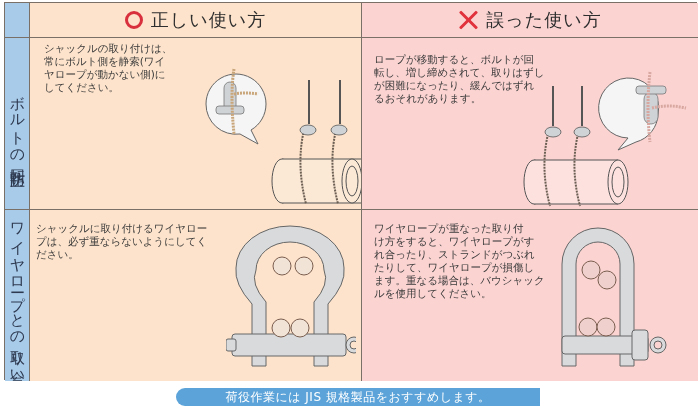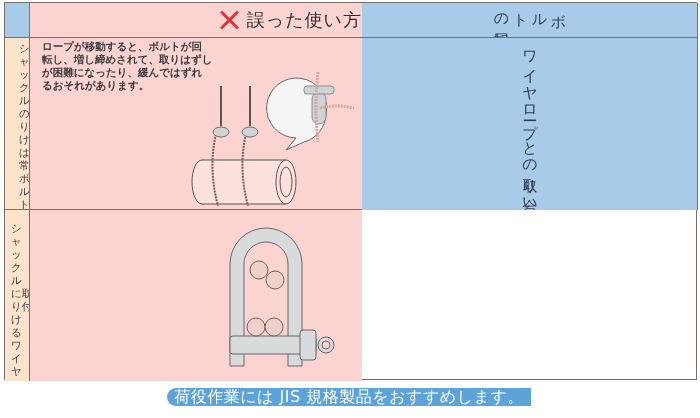--- a/index.html
+++ b/index.html
@@ -8,21 +8,21 @@
 
   .grid {
     position: absolute; left: 4px; top: 2px;
     width: 693px; height: 378px;
     display: grid;
     grid-template-columns: 25px 332px 336px;
     grid-template-rows: 35px 172px 171px;
     border: 1px solid #7a7068;
   }
   .cell { border-right: 1px solid #7a7068; border-bottom: 1px solid #7a7068; position: relative; overflow: hidden; }
-  .cell.last-col { border-right: none; justify-content: flex-end; }
+  .cell.last-col { border-right: none; }
   .cell.last-row { border-bottom: none; }
   .side { background: #a9cbea; }
   .good { background: #fde3cb; }
   .bad { background: #fbd4d2; }
 
   .head {
     display: flex; align-items: center; justify-content: center; gap: 8px;
     font-size: 18px; color: #2e2e2e; letter-spacing: 1px;
   }
   .head .mark-circle {
@@ -45,32 +45,36 @@
   .vlabel.top { justify-content: flex-start; padding-top: 2px; }
 
   .desc {
     position: absolute; font-size: 10.5px; line-height: 13px; color: #3a3a3a;
     white-space: pre-line;
   }
 
   .illus { position: absolute; }
 
   .footer {
-    position: absolute; left: 167px; top: 388px; width: 364px; height: 18px;
+    position: absolute; left: 176px; top: 388px; width: 364px; height: 18px;
     background: #5ba3d9; border-radius: 9px 0 0 9px;
-    color: #ffffff; font-size: 16px; display: flex; align-items: center; justify-content: center;
+    color: #ffffff; font-size: 12px; display: flex; align-items: center; justify-content: center;
     letter-spacing: 0.5px;
   }
 </style>
 </head>
 <body>
 
 <div class="grid">
 
   <div class="cell side"></div>
+  <div class="cell good head">
+    <span class="mark-circle"></span>
+    <span>正しい使い方</span>
+  </div>
   <div class="cell bad head last-col">
     <span class="mark-x"></span>
     <span>誤った使い方</span>
   </div>
 
   <div class="cell side">
     <div class="vlabel">ボルトの回転防止</div>
   </div>
   <div class="cell good">
     <div class="desc" style="left:14px; top:4px;">シャックルの取り付けは、
@@ -94,21 +98,21 @@
 
       <path d="M108 66 Q100 100 110 140" stroke="#6b5e52" stroke-width="2" fill="none" stroke-dasharray="2 1"></path>
       <path d="M140 66 Q132 100 142 140" stroke="#6b5e52" stroke-width="2" fill="none" stroke-dasharray="2 1"></path>
       <line x1="113" y1="16" x2="113" y2="60" stroke="#555" stroke-width="2"></line>
       <line x1="144" y1="16" x2="144" y2="60" stroke="#555" stroke-width="2"></line>
       <ellipse cx="112" cy="66" rx="8" ry="5" fill="#cfd3d6" stroke="#555" stroke-width="0.8"></ellipse>
       <ellipse cx="143" cy="66" rx="8" ry="5" fill="#cfd3d6" stroke="#555" stroke-width="0.8"></ellipse>
     </svg>
   </div>
   <div class="cell bad last-col">
-    <div class="desc" style="left:12px; top:2px;font-weight:bold;">ロープが移動すると、ボルトが回
+    <div class="desc" style="left:12px; top:15px;">ロープが移動すると、ボルトが回
 転し、増し締めされて、取りはずし
 が困難になったり、緩んではずれ
 るおそれがあります。</div>
     <svg class="illus" style="left:156px; top:30px;" width="180" height="142" viewBox="0 0 180 142">
       <ellipse cx="16" cy="114" rx="10" ry="22" fill="#fde1df" stroke="#555" stroke-width="1"></ellipse>
       <rect x="16" y="92" width="84" height="44" fill="#fde1df"></rect>
       <line x1="16" y1="92" x2="100" y2="92" stroke="#555" stroke-width="1"></line>
       <line x1="16" y1="136" x2="100" y2="136" stroke="#555" stroke-width="1"></line>
       <ellipse cx="100" cy="114" rx="10" ry="22" fill="#fde1df" stroke="#555" stroke-width="1"></ellipse>
       <ellipse cx="100" cy="114" rx="6" ry="15" fill="none" stroke="#555" stroke-width="1"></ellipse>
@@ -141,20 +145,26 @@
       <circle cx="128" cy="121" r="4" fill="#fde3cb" stroke="#666" stroke-width="1"></circle>
       <g fill="#f1e3d6" stroke="#7a5e4f" stroke-width="1">
         <circle cx="56" cy="42" r="9"></circle>
           <circle cx="78" cy="42" r="9"></circle>
         <circle cx="55" cy="104" r="9"></circle>
           <circle cx="74" cy="104" r="9"></circle>
       </g>
     </svg>
   </div>
   <div class="cell bad last-col last-row">
+    <div class="desc" style="left:12px; top:12px;">ワイヤロープが重なった取り付
+け方をすると、ワイヤロープがす
+れ合ったり、ストランドがつぶれ
+たりして、ワイヤロープが損傷し
+ます。重なる場合は、バウシャック
+ルを使用してください。</div>
     <svg class="illus" style="left:196px; top:14px;" width="130" height="150" viewBox="0 0 130 150">
       <path d="M4 142 L4 40 A36 36 0 0 1 76 40 L76 142 L62 142 L62 40 A22 22 0 0 0 18 40 L18 142 Z" fill="#d8dadc" stroke="#666" stroke-width="1"></path>
       <rect x="4" y="112" width="86" height="18" rx="3" fill="#d8dadc" stroke="#666" stroke-width="1"></rect>
       <rect x="74" y="106" width="16" height="30" rx="3" fill="#d8dadc" stroke="#666" stroke-width="1"></rect>
       <circle cx="100" cy="121" r="8" fill="#d8dadc" stroke="#666" stroke-width="1"></circle>
       <circle cx="100" cy="121" r="4" fill="#fbd4d2" stroke="#666" stroke-width="1"></circle>
       <g fill="#efd0cd" stroke="#7a5e4f" stroke-width="1">
         <circle cx="33" cy="46" r="9"></circle>
           <circle cx="49" cy="56" r="9"></circle>
         <circle cx="30" cy="103" r="9"></circle>

